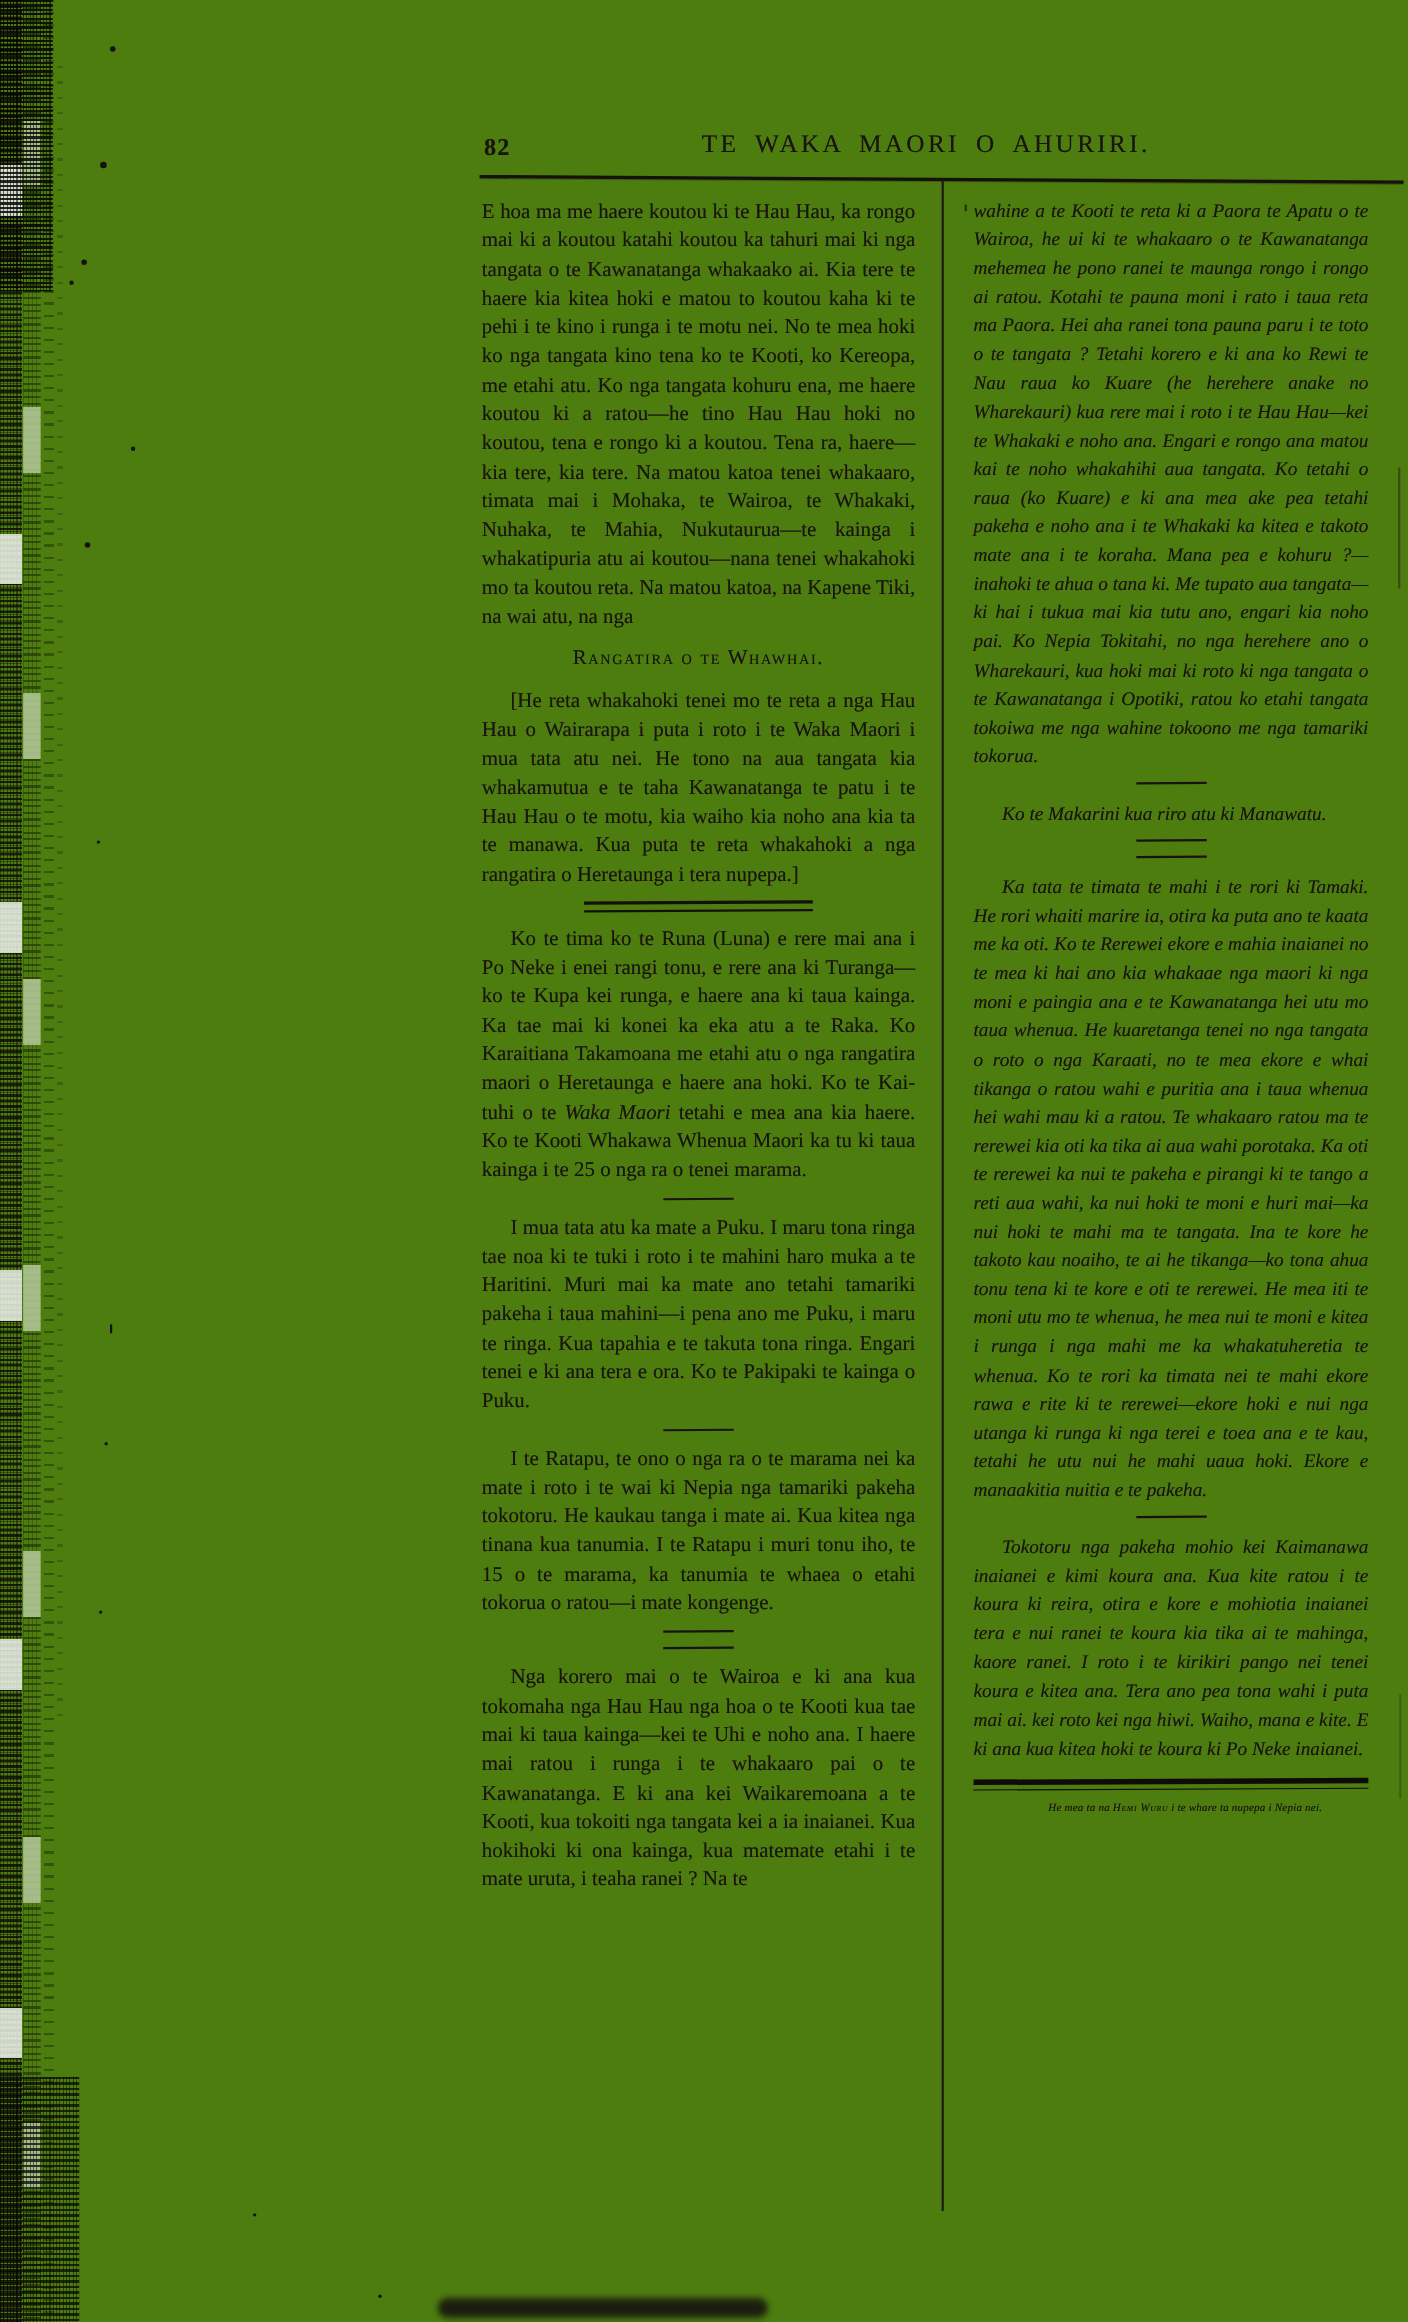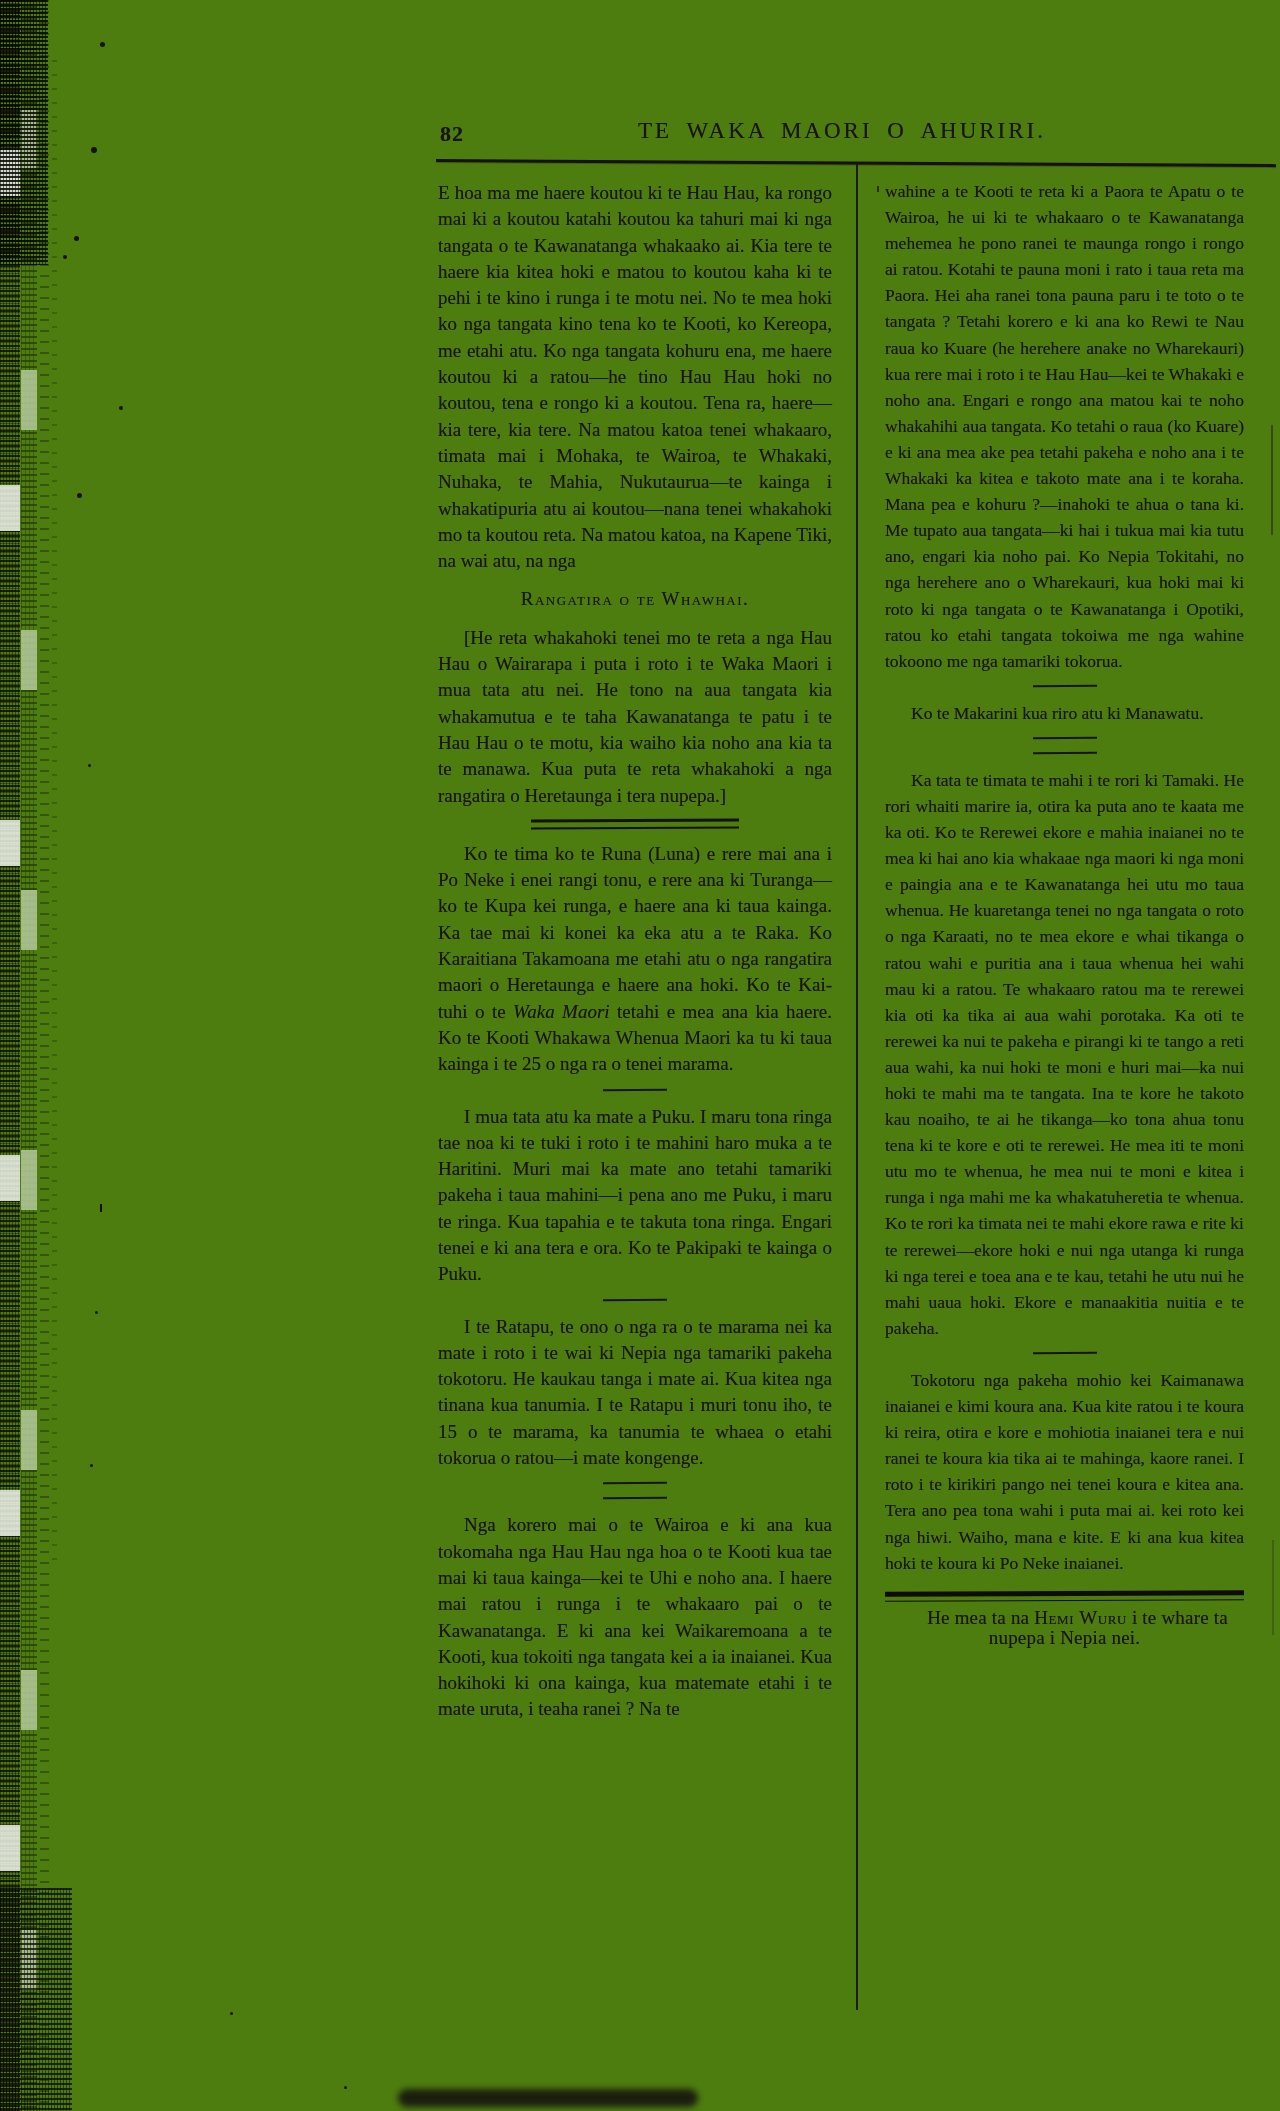--- a/index.html
+++ b/index.html
@@ -33,21 +33,21 @@
   .divider-v{
     position:absolute;left:856px;top:164px;width:2px;height:1846px;
     background:#1d1a17;
   }
 
   
   .col{position:absolute;text-align:justify;}
   .col p{margin:0;text-indent:26px;}
   .col p.noindent{text-indent:0;}
   .col-left{left:438px;top:180px;width:394px;font-size:19px;line-height:26.3px;}
-  .col-right{left:885px;top:178px;width:359px;font-size:17.5px;line-height:26.1px;}
+  .col-right{left:885px;top:178px;width:359px;font-size:17.5px;line-height:26.1px;font-style:italic;}
   .col i{font-style:italic;}
   .section-head{
     margin:12px;text-align:center;font-weight:normal;font-size:19px;
     font-variant:small-caps;letter-spacing:1.5px;text-indent:0;font-family:Liberation Serif, serif;
   }
   
   .col, .masthead, .pagenum, .colophon{
     text-shadow:0 0 .45px rgba(25,20,15,.55);
   }
 
@@ -59,21 +59,21 @@
   .rule-double-wide{
     width:208px;height:5px;border-top:3px solid #14100c;border-bottom:2px solid #14100c;
     margin:10px auto 12px auto;transform:rotate(-0.3deg);
   }
   .rule-heavy{
     width:100%;height:4px;border-top:5px solid #0e0b09;border-bottom:1px solid #0e0b09;
     margin:15px 0 7px 0;transform:rotate(-0.25deg);
   }
   .colophon{
     margin:0;text-align:center;text-indent:0;
-    font-size:19px;line-height:20px;letter-spacing:.2px;
+    font-size:10px;line-height:20px;letter-spacing:.2px;
   }
   .sc{font-variant:small-caps;letter-spacing:.6px;}
 
   
   .artifact{position:absolute;pointer-events:none;}
   .noise-strip{
     top:0;height:2111px;
     background:
       repeating-linear-gradient(to bottom, transparent 0 150px, rgba(255,255,255,.85) 150px 196px, transparent 196px 335px),
       repeating-linear-gradient(to right, rgba(0,0,0,.45) 0 1px, transparent 1px 3px),

